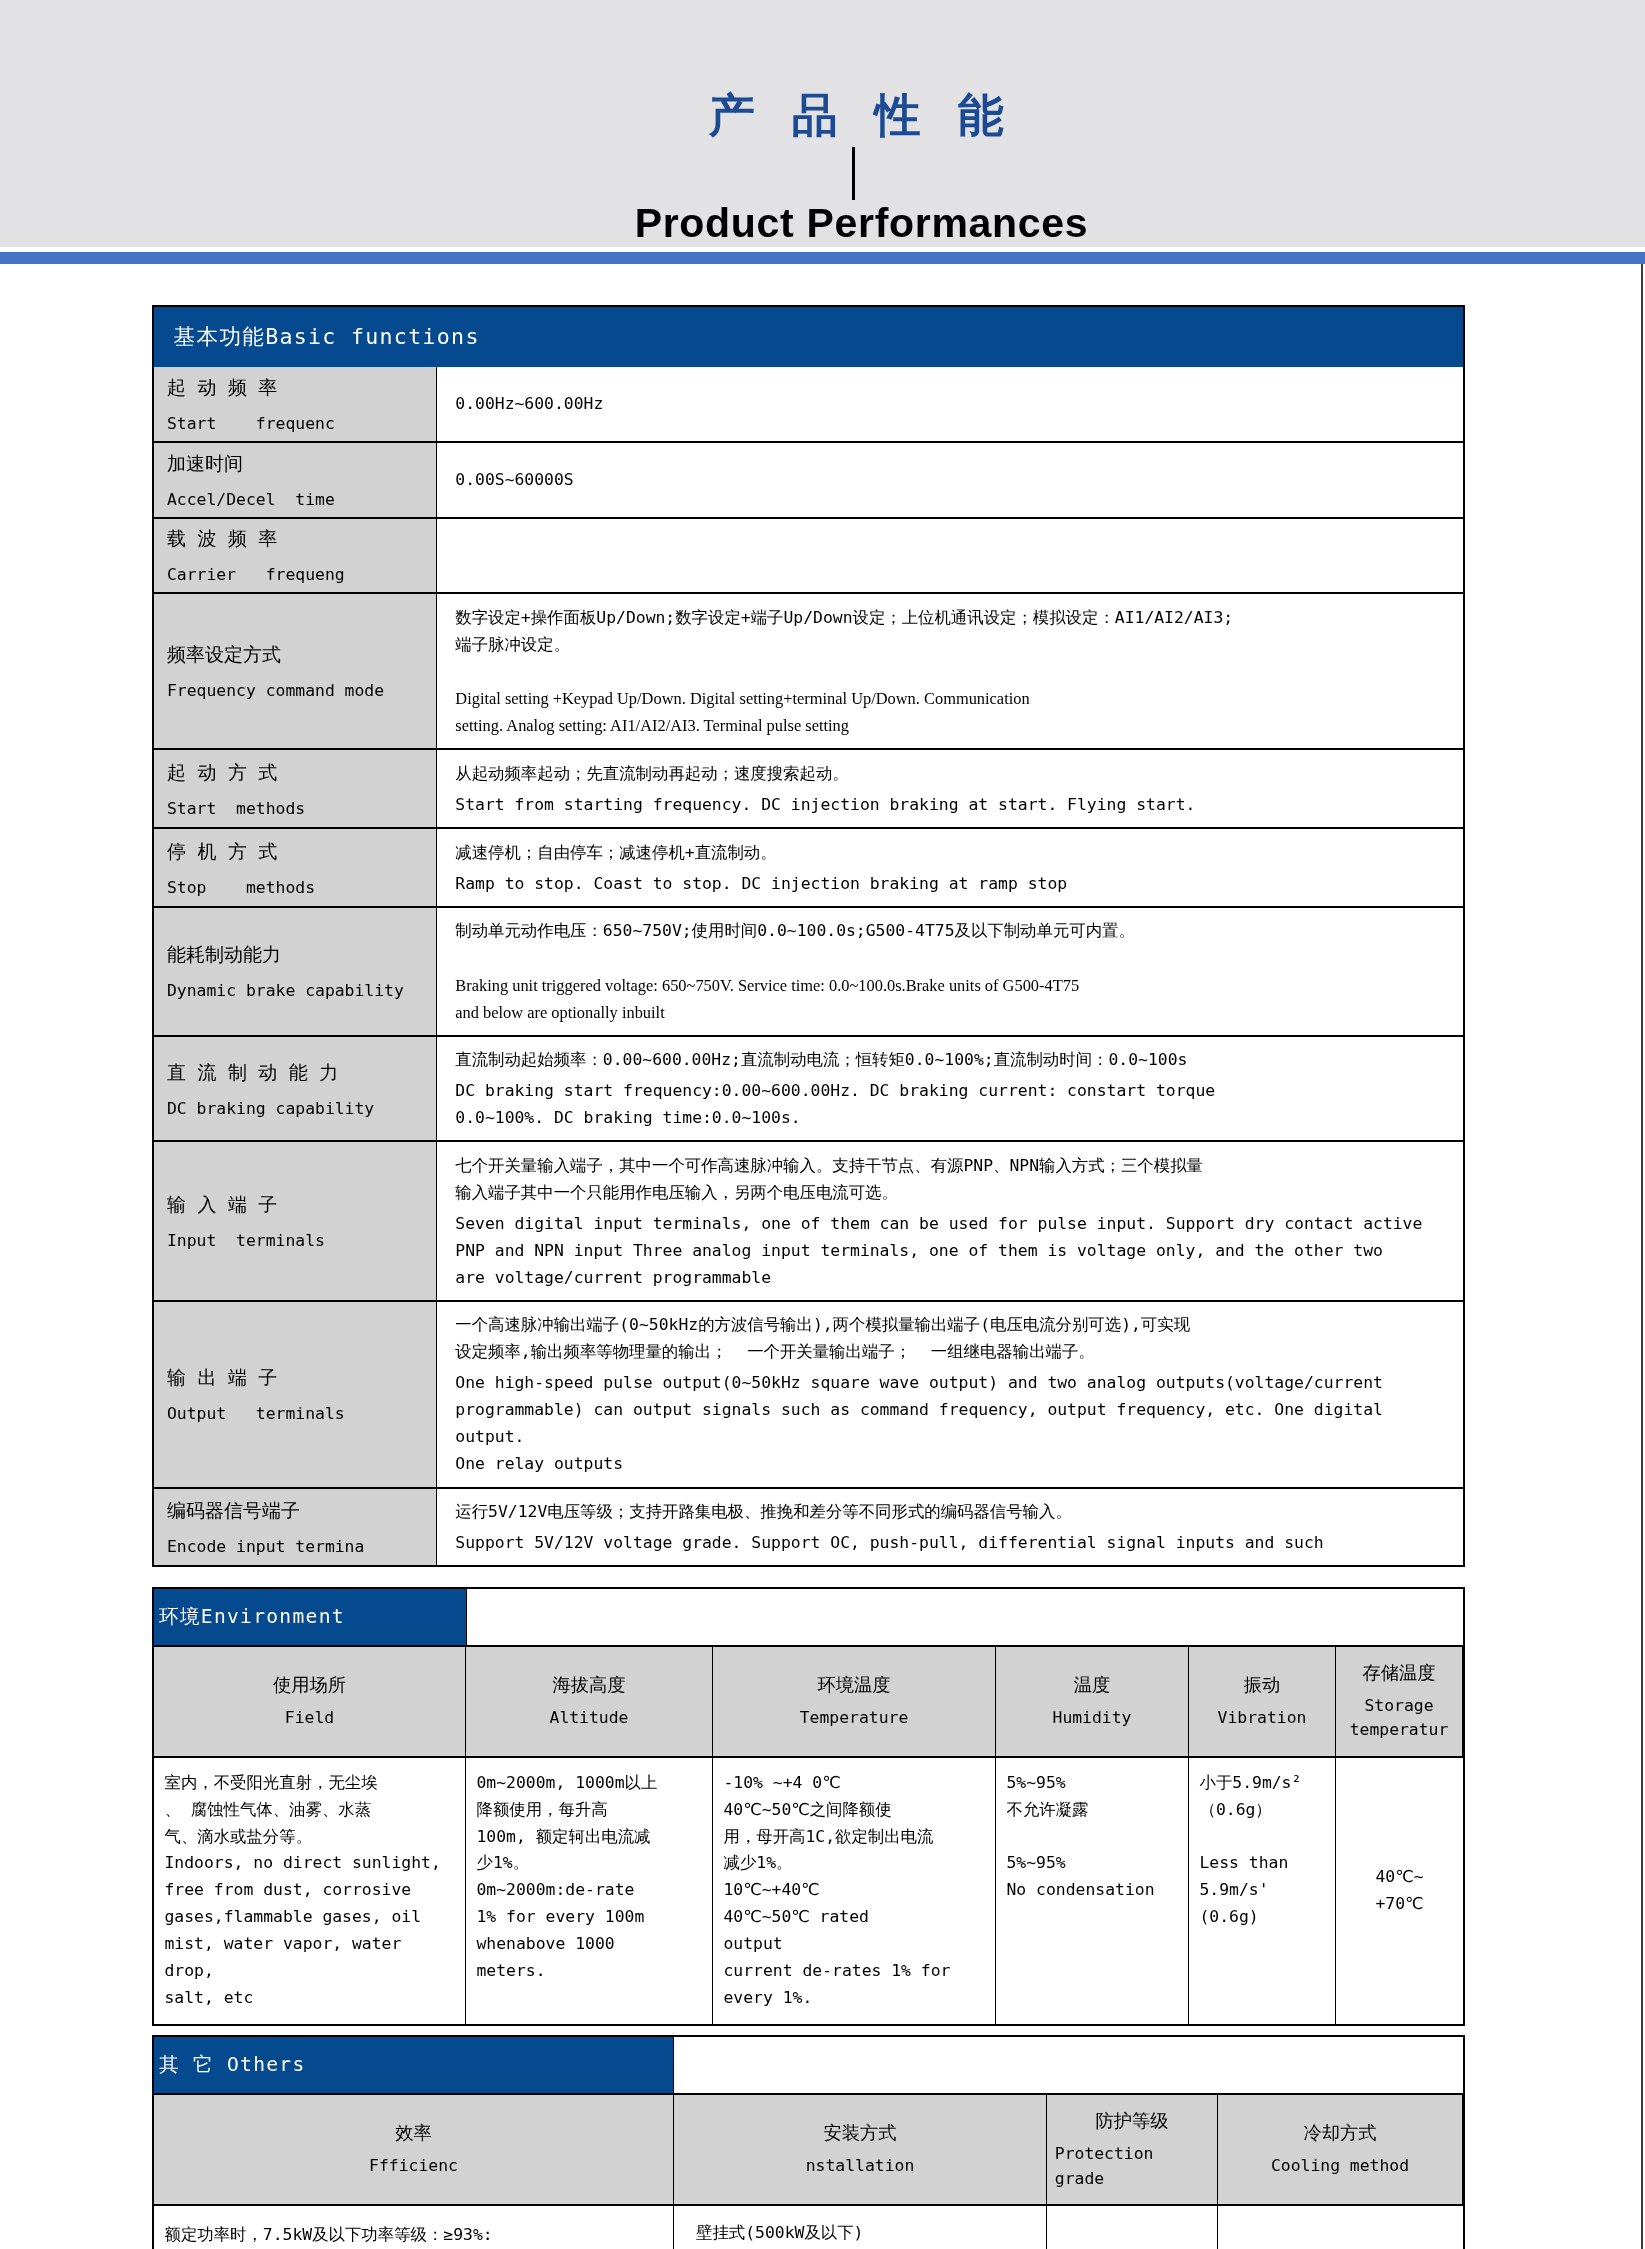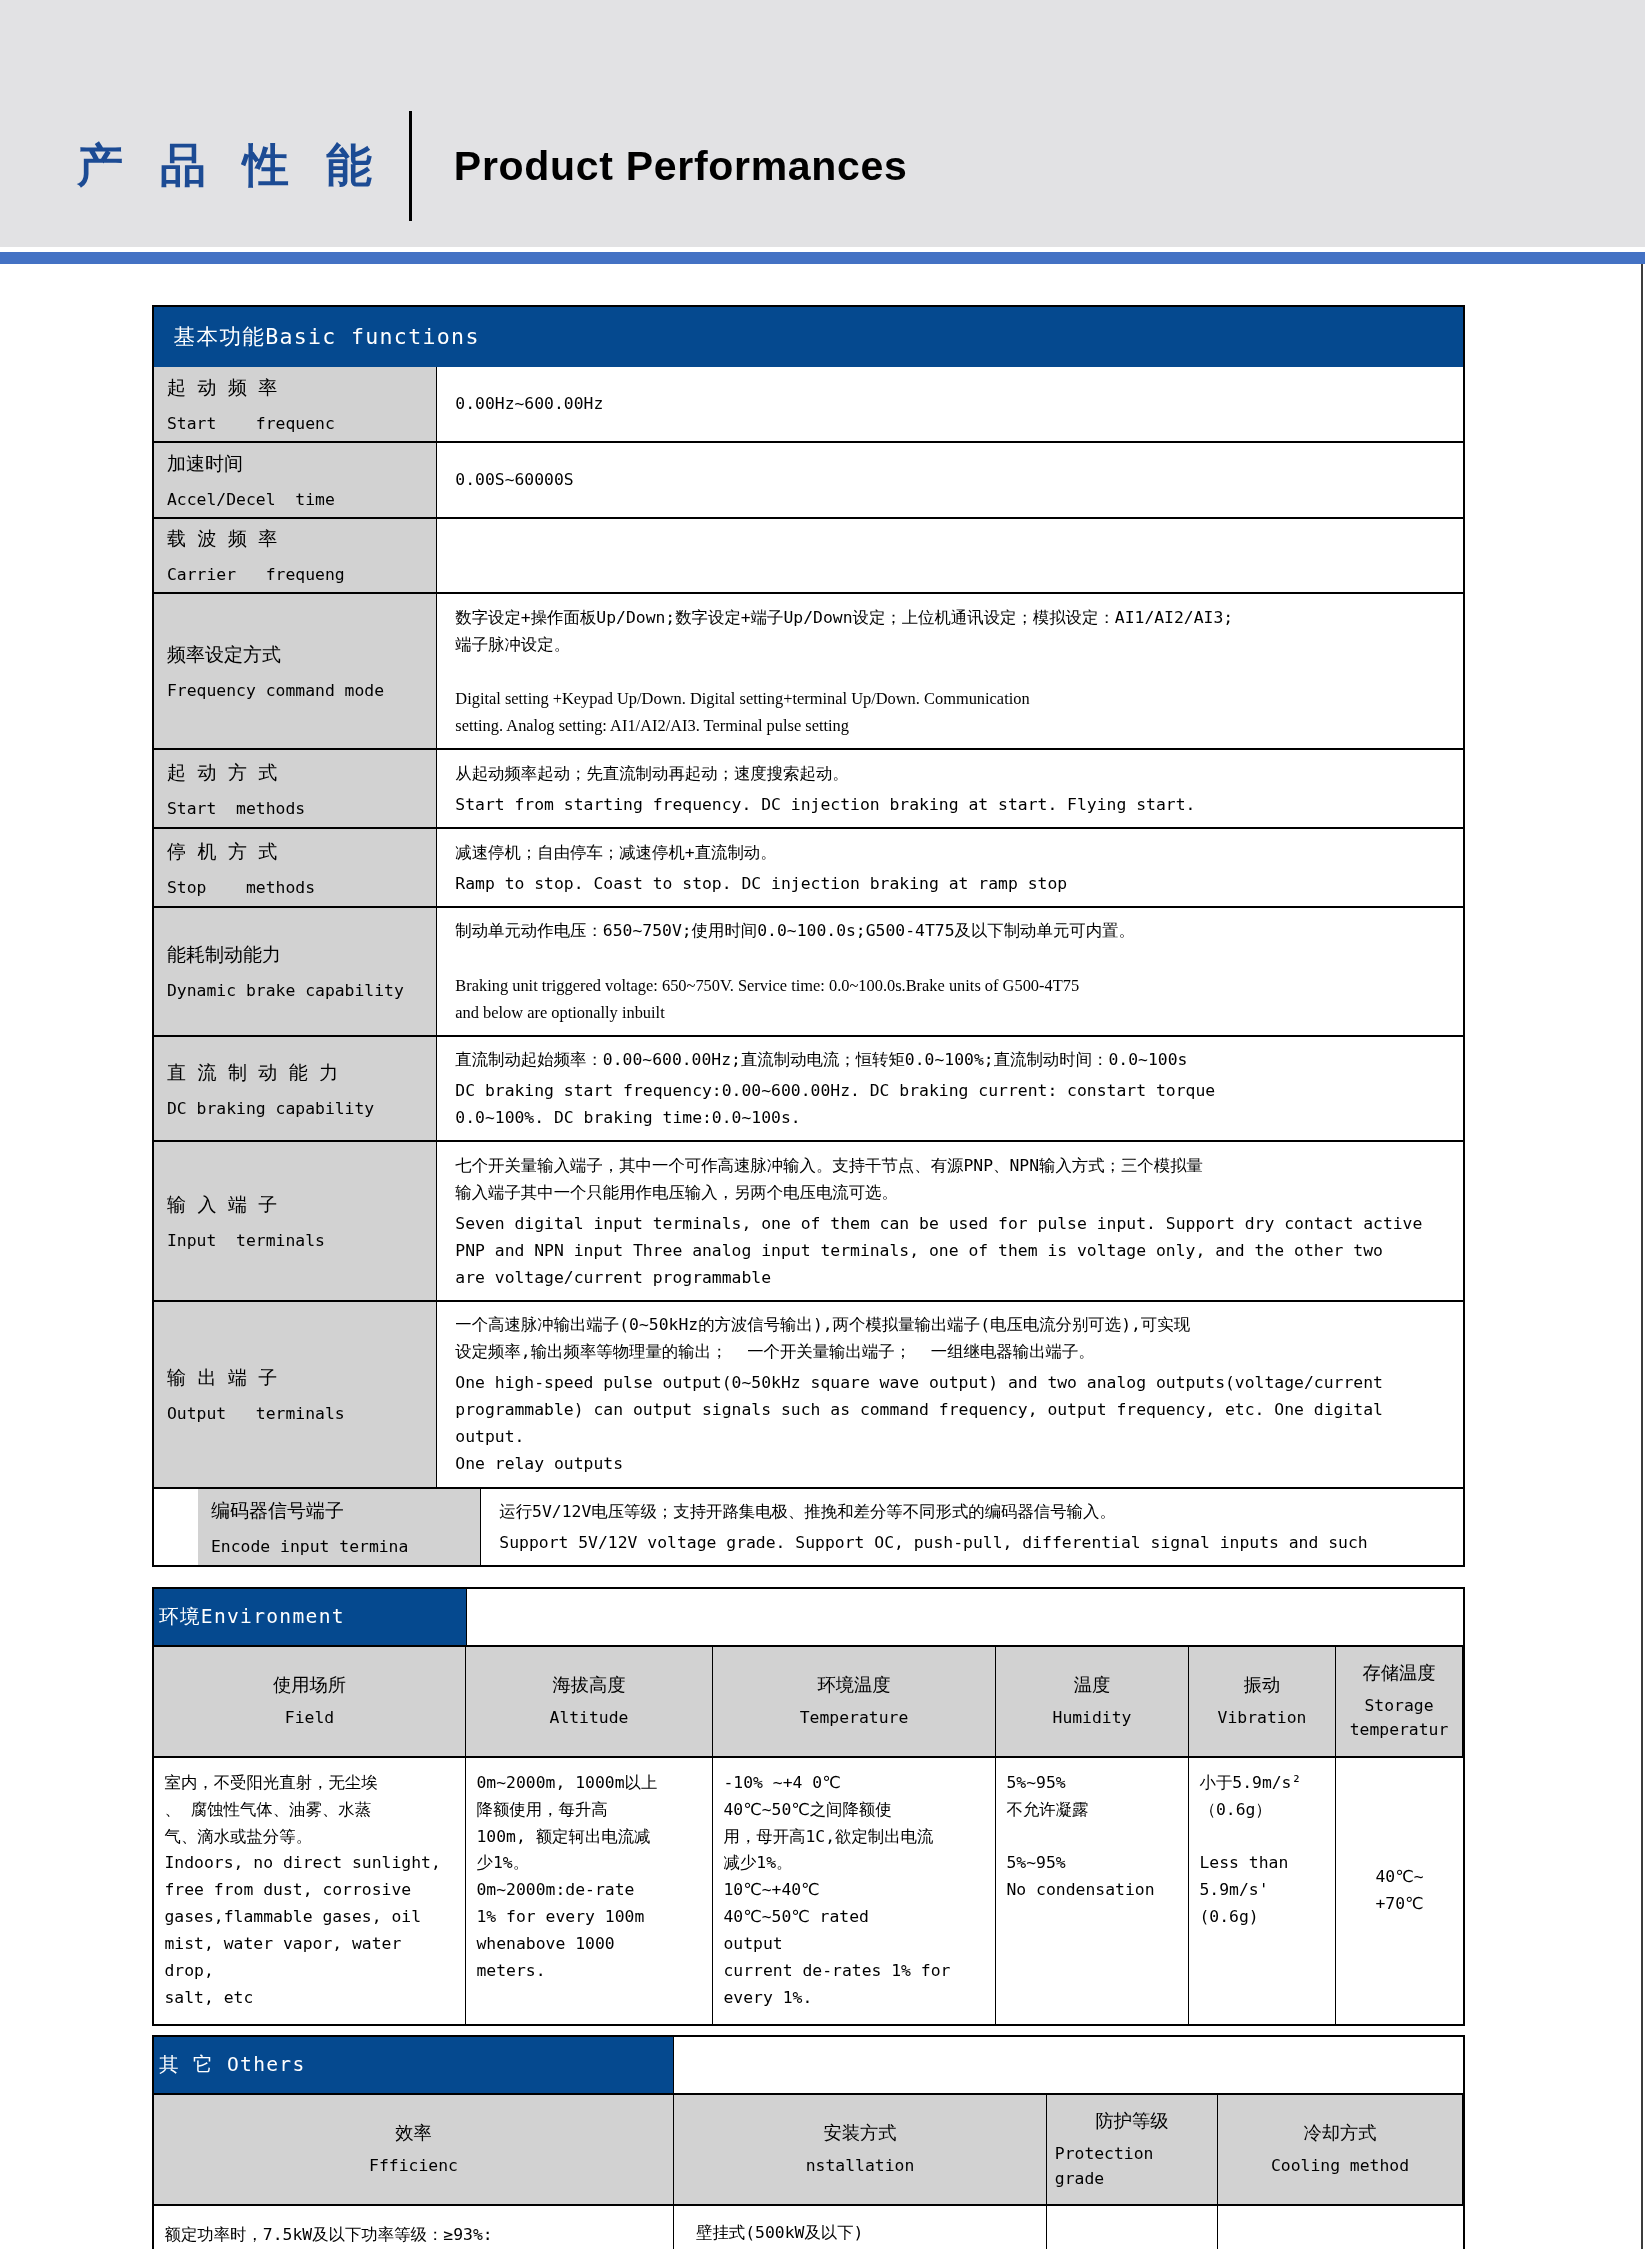--- a/index.html
+++ b/index.html
@@ -4,21 +4,21 @@
 <style>
   html,body{margin:0;padding:0;}
   body{
     width:1646px;min-height:2250px;background:#ffffff;position:relative;
     font-family:"DejaVu Sans Mono","DejaVu Sans",sans-serif;color:#000;
     -webkit-font-smoothing:antialiased;
   }
   
   .top-band{
     height:247px;background:#e2e2e4;box-sizing:border-box;
-    display:flex;align-items:center;padding:85px 0 0 77px;
+    display:flex;align-items:center;padding:85px 0 0 77px;flex-direction:column;
   }
   .title-zh{
     font-family:"DejaVu Sans",sans-serif;font-weight:bold;
     font-size:46px;color:#1c4b94;letter-spacing:10.5px;white-space:nowrap;
   }
   .title-divider{width:3.3px;height:110px;background:#000;margin:0 42px 0 26px;}
   .title-en{
     font-family:"Liberation Sans","DejaVu Sans",sans-serif;font-weight:bold;
     font-size:41px;color:#000;letter-spacing:0.7px;white-space:nowrap;
   }
@@ -44,21 +44,21 @@
   .le{font-size:16.4px;white-space:pre-wrap;}
   .t1-val{
     flex:1;box-sizing:border-box;padding:9.2px 15.7px 9.2px 18.3px;
     display:flex;flex-direction:column;justify-content:center;
   }
   .vz{font-size:16.4px;line-height:1.65;white-space:pre-wrap;}
   .ve{font-size:16.4px;line-height:1.65;white-space:pre-wrap;margin-top:3.9px;}
   .gap-lg .ve{margin-top:27.5px;font-family:Liberation Serif, serif;}
   .mh94{min-height:62px;} .mh100{min-height:65px;} .mh230{min-height:151px;}
   .mh120{min-height:79px;} .mh116{min-height:76px;} .mh190{min-height:124px;}
-  .mh158{min-height:103px;} .mh222{min-height:145px;} .mh105{min-height:69px;padding-left:44px;}
+  .mh158{min-height:103px;} .mh222{min-height:145px;} .mh105{min-height:69px;}
 
   
   .sec{margin-top:19.6px;width:1313px;box-sizing:border-box;}
   .tab-row{
     border:2px solid #000;border-bottom:none;height:58px;display:flex;box-sizing:border-box;background:#fff;
   }
   .tab{
     background:#05498f;color:#fff;font-size:19.6px;letter-spacing:1.3px;
     display:flex;align-items:center;padding-left:5px;box-sizing:border-box;
     border-right:1.3px solid #000;height:100%;

